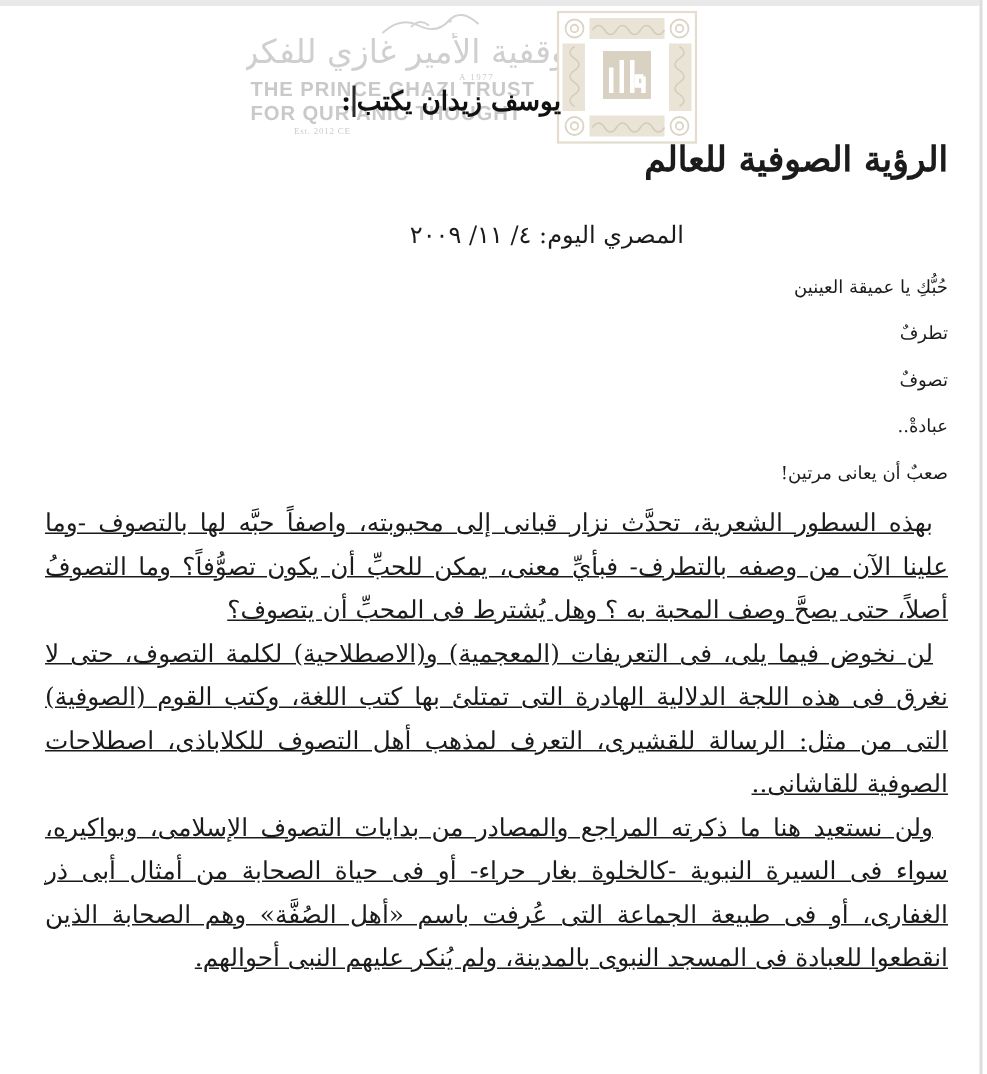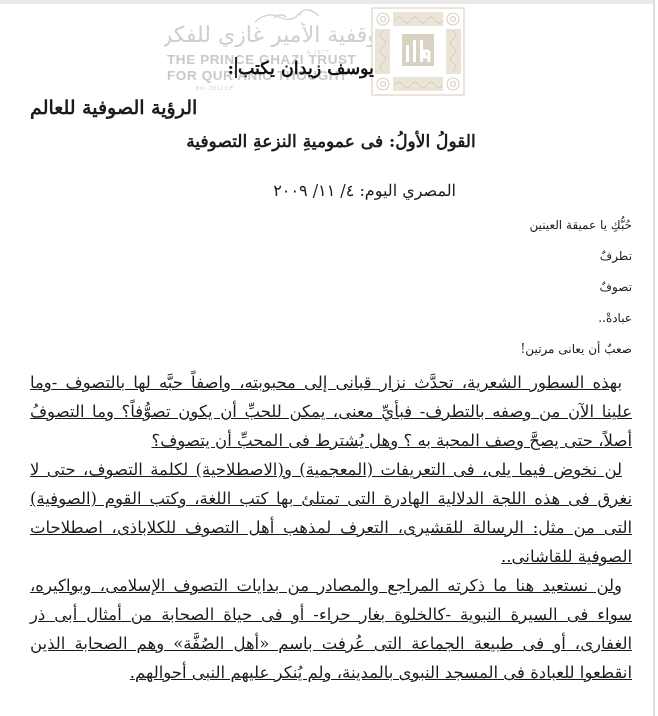--- a/index.html
+++ b/index.html
@@ -25,21 +25,21 @@
                     font-family:"Liberation Serif", serif; letter-spacing:0.5px; }
   .kufic { position:absolute; left:371px; top:7px; }
 
   .byline { position:absolute; top:57px; right:284px; direction:rtl;
             display:flex; align-items:center; font-weight:bold; font-size:17.5px; color:#111;
             white-space:nowrap; }
   .caret { display:inline-block; width:2px; height:21px; background:#2a2a2a; margin:0 1px; }
 
   
   .content { position:absolute; top:94px; left:0; right:0; padding:0 26px 0 30px; }
-  .title    { text-align:left; font-weight:bold; font-size:19px; line-height:22px; margin-top:2px; direction:rtl; }
+  .title    { text-align:right; font-weight:bold; font-size:23px; line-height:22px; margin-top:2px; direction:rtl; }
   .part     { text-align:center; font-weight:bold; font-size:16px;  line-height:20px; margin-top:11px; direction:rtl; }
   .subtitle { text-align:center; font-weight:bold; font-size:17px;  line-height:22px; margin-top:12px; direction:rtl; }
   .dateline { direction:rtl; text-align:right; font-size:16px; line-height:22px; margin:28px 176px 0 0; white-space:nowrap; }
   .poem     { margin-top:8px; direction:rtl; text-align:right; font-size:12px; line-height:31px; }
   .body-text{ margin-top:3px; direction:rtl; }
   .body-text p { font-size:16.5px; line-height:29px; text-align:justify; text-indent:10px;text-decoration:underline; }
 </style>
 </head>
 <body>
 
@@ -102,21 +102,20 @@
 
     <div class="byline">
       <span>يوسف زيدان يكتب</span>
       <span class="caret"></span>
       <span>:</span>
     </div>
   </div>
 
   <div class="content">
     <div class="title">الرؤية الصوفية للعالم</div>
-    <div class="subtitle">القولُ الأولُ: فى عموميةِ النزعةِ التصوفية</div>
     <div class="dateline">المصري اليوم: ٤/ ١١/ ٢٠٠٩</div>
 
     <div class="poem">
       <div>حُبُّكِ يا عميقة العينين</div>
       <div>تطرفٌ</div>
       <div>تصوفٌ</div>
       <div>عبادةْ..</div>
       <div>صعبٌ أن يعانى مرتين!</div>
     </div>
 

